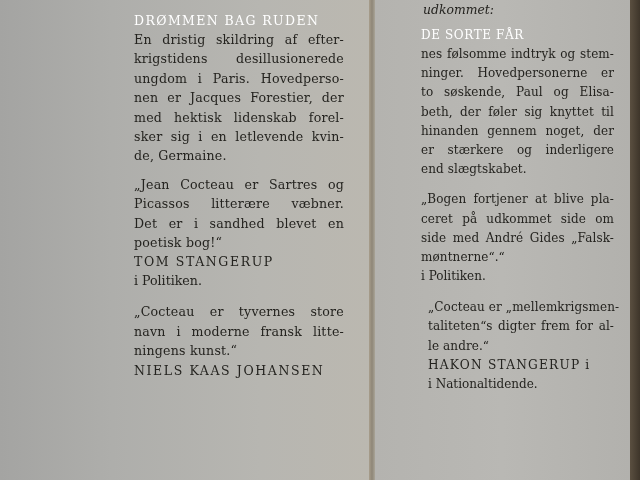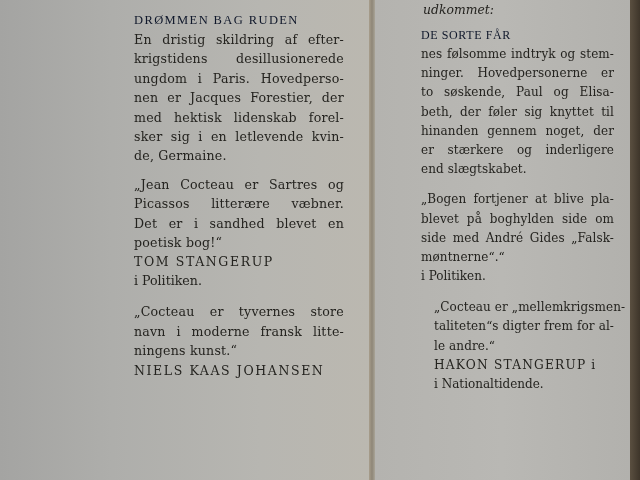--- a/index.html
+++ b/index.html
@@ -27,21 +27,21 @@
   .text-block { position: absolute; color: #24231f; }
   .left-col { left: 134px; top: 11px; width: 210px; }
   .right-col { left: 421px; top: 0px; width: 193px; }
   .line {
     font-size: 12.6px; line-height: 19.4px; white-space: nowrap;
     text-align: justify; text-align-last: justify; letter-spacing: 0.2px;
   }
   .line.last { text-align-last: left; }
   .title {
     font-size: 12.5px; line-height: 19px; letter-spacing: 1.4px;
-    white-space: nowrap; color: #0f172a; font-family: Liberation Serif, serif;
+    white-space: nowrap; color: #ffffff;
   }
   .author { font-size: 12.5px; line-height: 19px; letter-spacing: 1.6px; white-space: nowrap; }
   .source { font-size: 12.6px; line-height: 19px; white-space: nowrap; }
   .gap { height: 9px; }
   .italic { font-style: italic; font-size: 12.4px; line-height: 19px; }
   .right-col .line { font-size: 12px; line-height: 19.2px; letter-spacing: 0.1px; }
   .right-col .title { font-size: 12px; letter-spacing: 0.6px; }
   .right-col .author { font-size: 12.2px; letter-spacing: 1.2px; }
   .right-col .source { font-size: 12px; }
 </style>
@@ -91,26 +91,26 @@
     <div class="line">ninger. Hovedpersonerne er</div>
     <div class="line">to søskende, Paul og Elisa-</div>
     <div class="line">beth, der føler sig knyttet til</div>
     <div class="line">hinanden gennem noget, der</div>
     <div class="line">er stærkere og inderligere</div>
     <div class="line last">end slægtskabet.</div>
   </div>
   <div class="gap" style="height:11px"></div>
   <div style="">
     <div class="line">„Bogen fortjener at blive pla-</div>
-    <div class="line">blevet på boghylden side om</div>
+    <div class="line">ceret på udkommet side om</div>
     <div class="line">side med André Gides „Falsk-</div>
     <div class="line last">møntnerne“.“</div>
     <div class="source">i Politiken.</div>
   </div>
   <div class="gap" style="height:12px"></div>
-  <div style="margin-left:13px">
+  <div style="margin-left:7px">
     <div class="line">„Cocteau er „mellemkrigsmen-</div>
     <div class="line">taliteten“s digter frem for al-</div>
     <div class="line last">le andre.“</div>
     <div class="author">HAKON STANGERUP i</div>
     <div class="source">i Nationaltidende.</div>
   </div>
 </div>
 
 </body></html>

